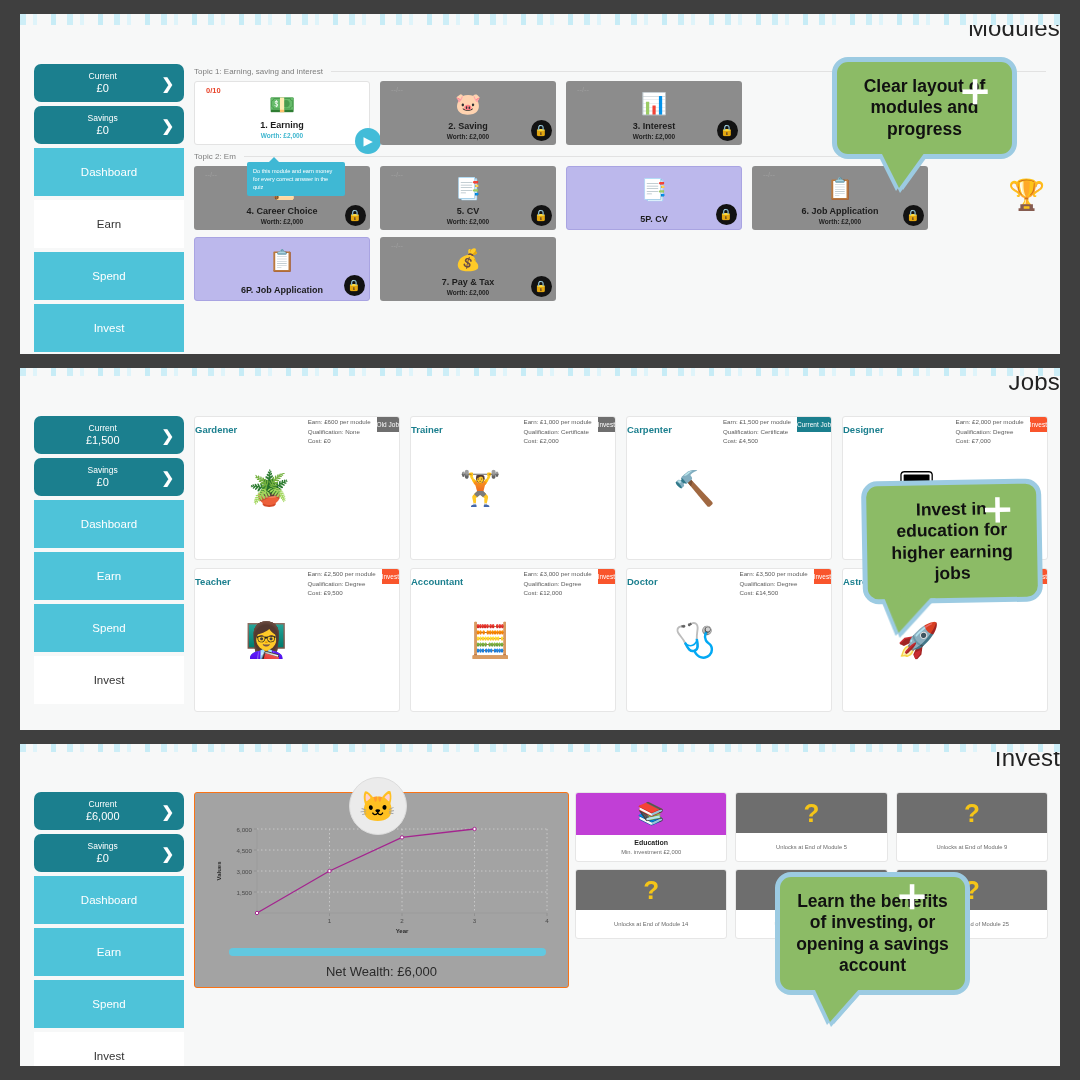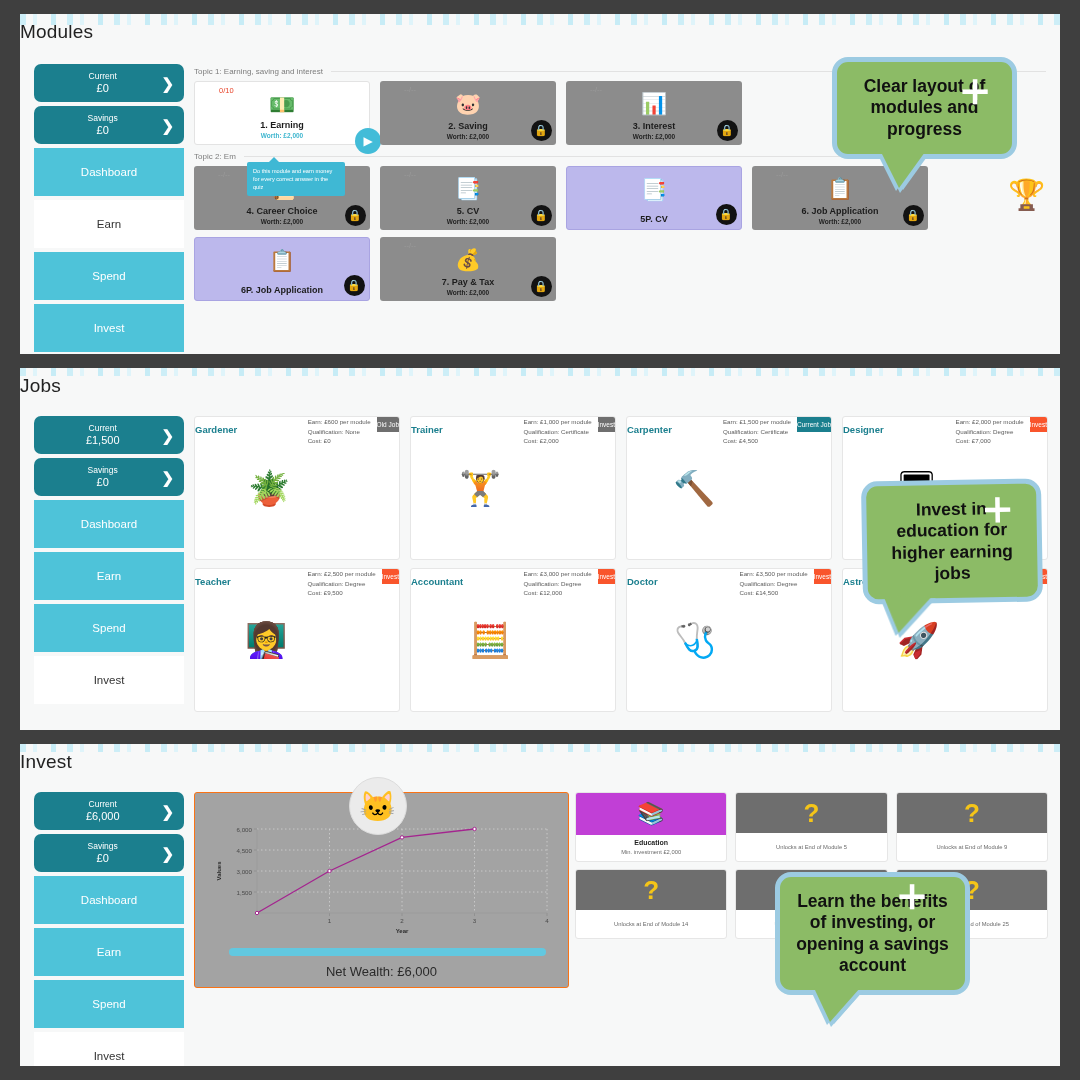--- a/index.html
+++ b/index.html
@@ -30,24 +30,24 @@
         #cdeef7 0px, #cdeef7 6px,
         #f7f8f8 6px, #f7f8f8 13px,
         #dff4fa 13px, #dff4fa 17px,
         #f7f8f8 17px, #f7f8f8 31px,
         #c7ecf6 31px, #c7ecf6 36px,
         #f7f8f8 36px, #f7f8f8 47px);
   }
   .dash-strip.tall { height: 11px; }
 
   .panel-title {
-    text-align: left;
-    font-size: 19px;
+    text-align: right;
+    font-size: 24px;
     color: #222;
-    padding-top: 7px;
+    padding-top: 0;
     letter-spacing: .2px;
   }
   .panel-body { position: absolute; left: 0; right: 0; display: flex; }
 
   
   .sidebar { width: 150px; margin-left: 14px; flex: none; }
   .sb-balance {
     background: #1b7f8e; color: #fff;
     height: 38px; margin-bottom: 4px;
     display: flex; align-items: center; position: relative;
@@ -75,22 +75,22 @@
   .mod-card {
     width: 176px; height: 64px; position: relative;
     background: #8c8c8c; border-radius: 3px;
     display: flex; flex-direction: column;
     align-items: center; justify-content: flex-end;
     padding-bottom: 5px;
   }
   .mod-card.open { background: #ffffff; border: 1px solid #e3e3e3; }
   .mod-card.purple { background: #bcb8ec; border: 1px solid #a9a4e2; }
   .mod-score {
-    position: absolute; top: 4px; left: 24px;
-    font-size: 7.5px; color: #9a9a9a; font-weight: normal;
+    position: absolute; top: 4px; left: 11px;
+    font-size: 7.5px; color: #9a9a9a; font-weight: bold;
   }
   .mod-card.open .mod-score { color: #e8442a; }
   .mod-emoji { position: absolute; top: 11px; left: 0; right: 0; text-align: center; font-size: 21px; }
   .mod-name { font-size: 9px; font-weight: bold; color: #1c1c1c; }
   .mod-worth { font-size: 6.5px; font-weight: bold; color: #1f1f1f; margin-top: 2px; }
   .mod-card.open .mod-worth { color: #3fb6cf; }
   .lock {
     position: absolute; right: 4px; bottom: 4px;
     width: 21px; height: 21px; border-radius: 50%;
     background: #121212; color: #fff;

